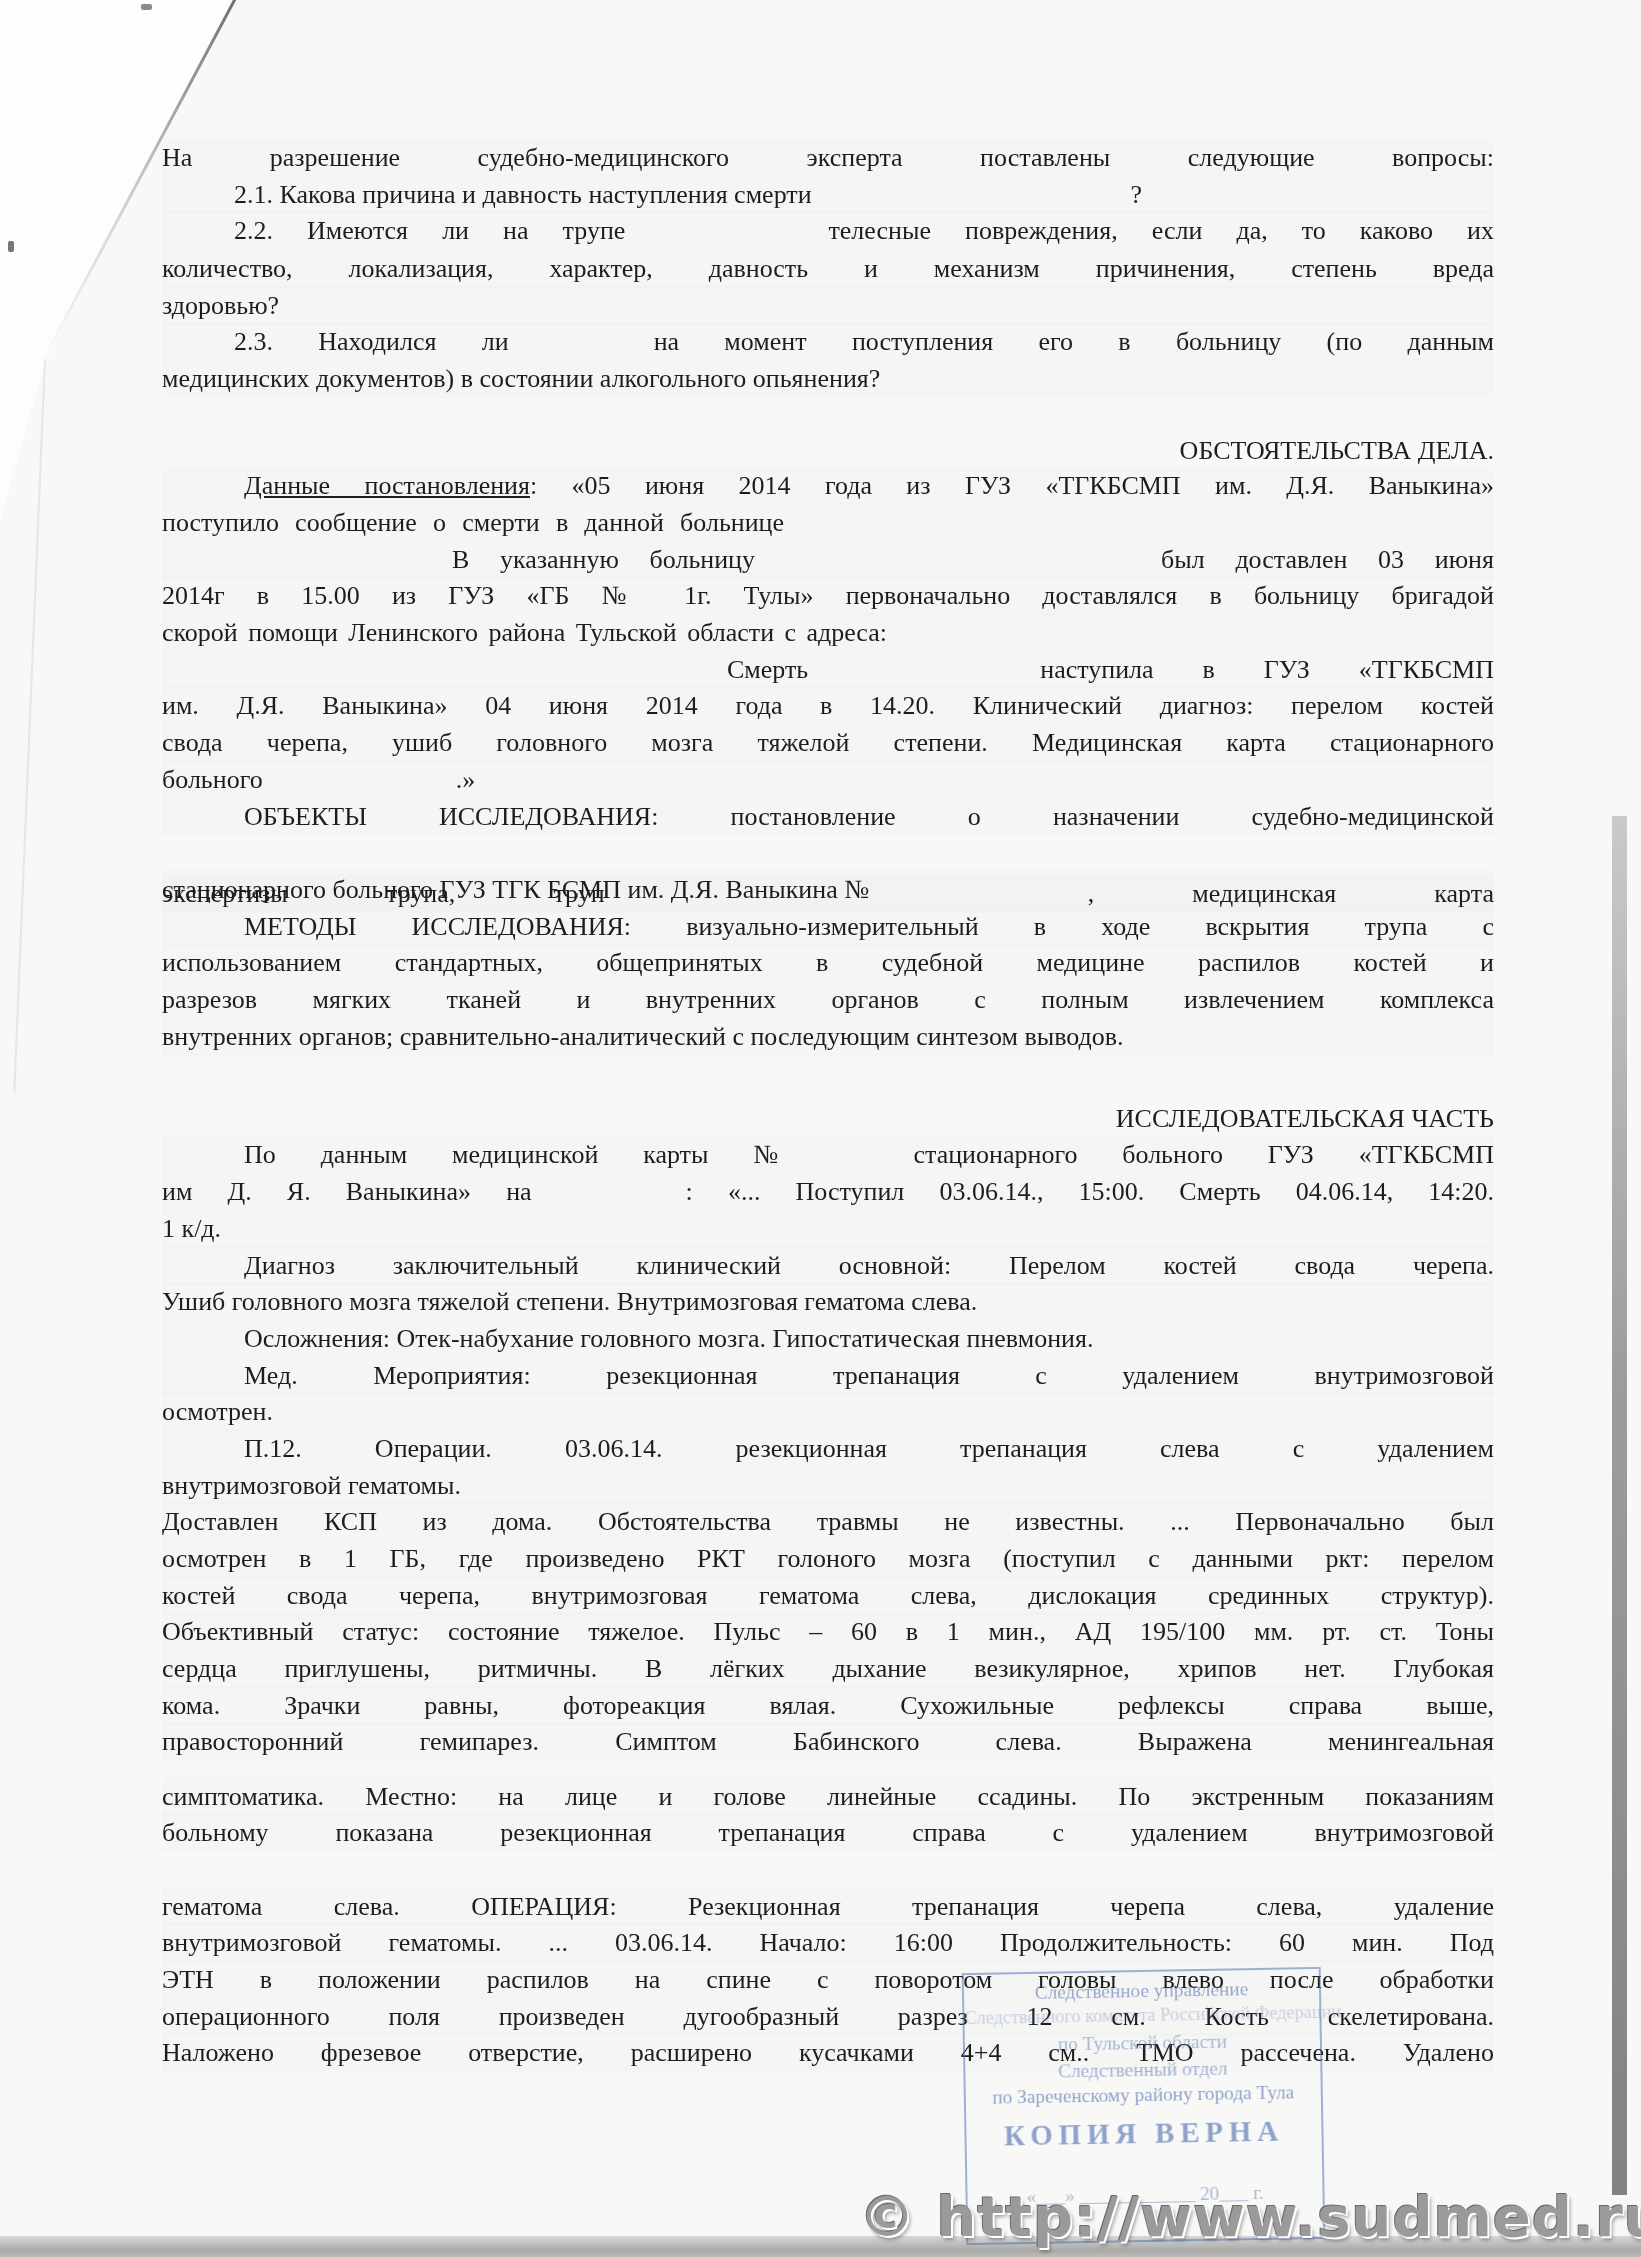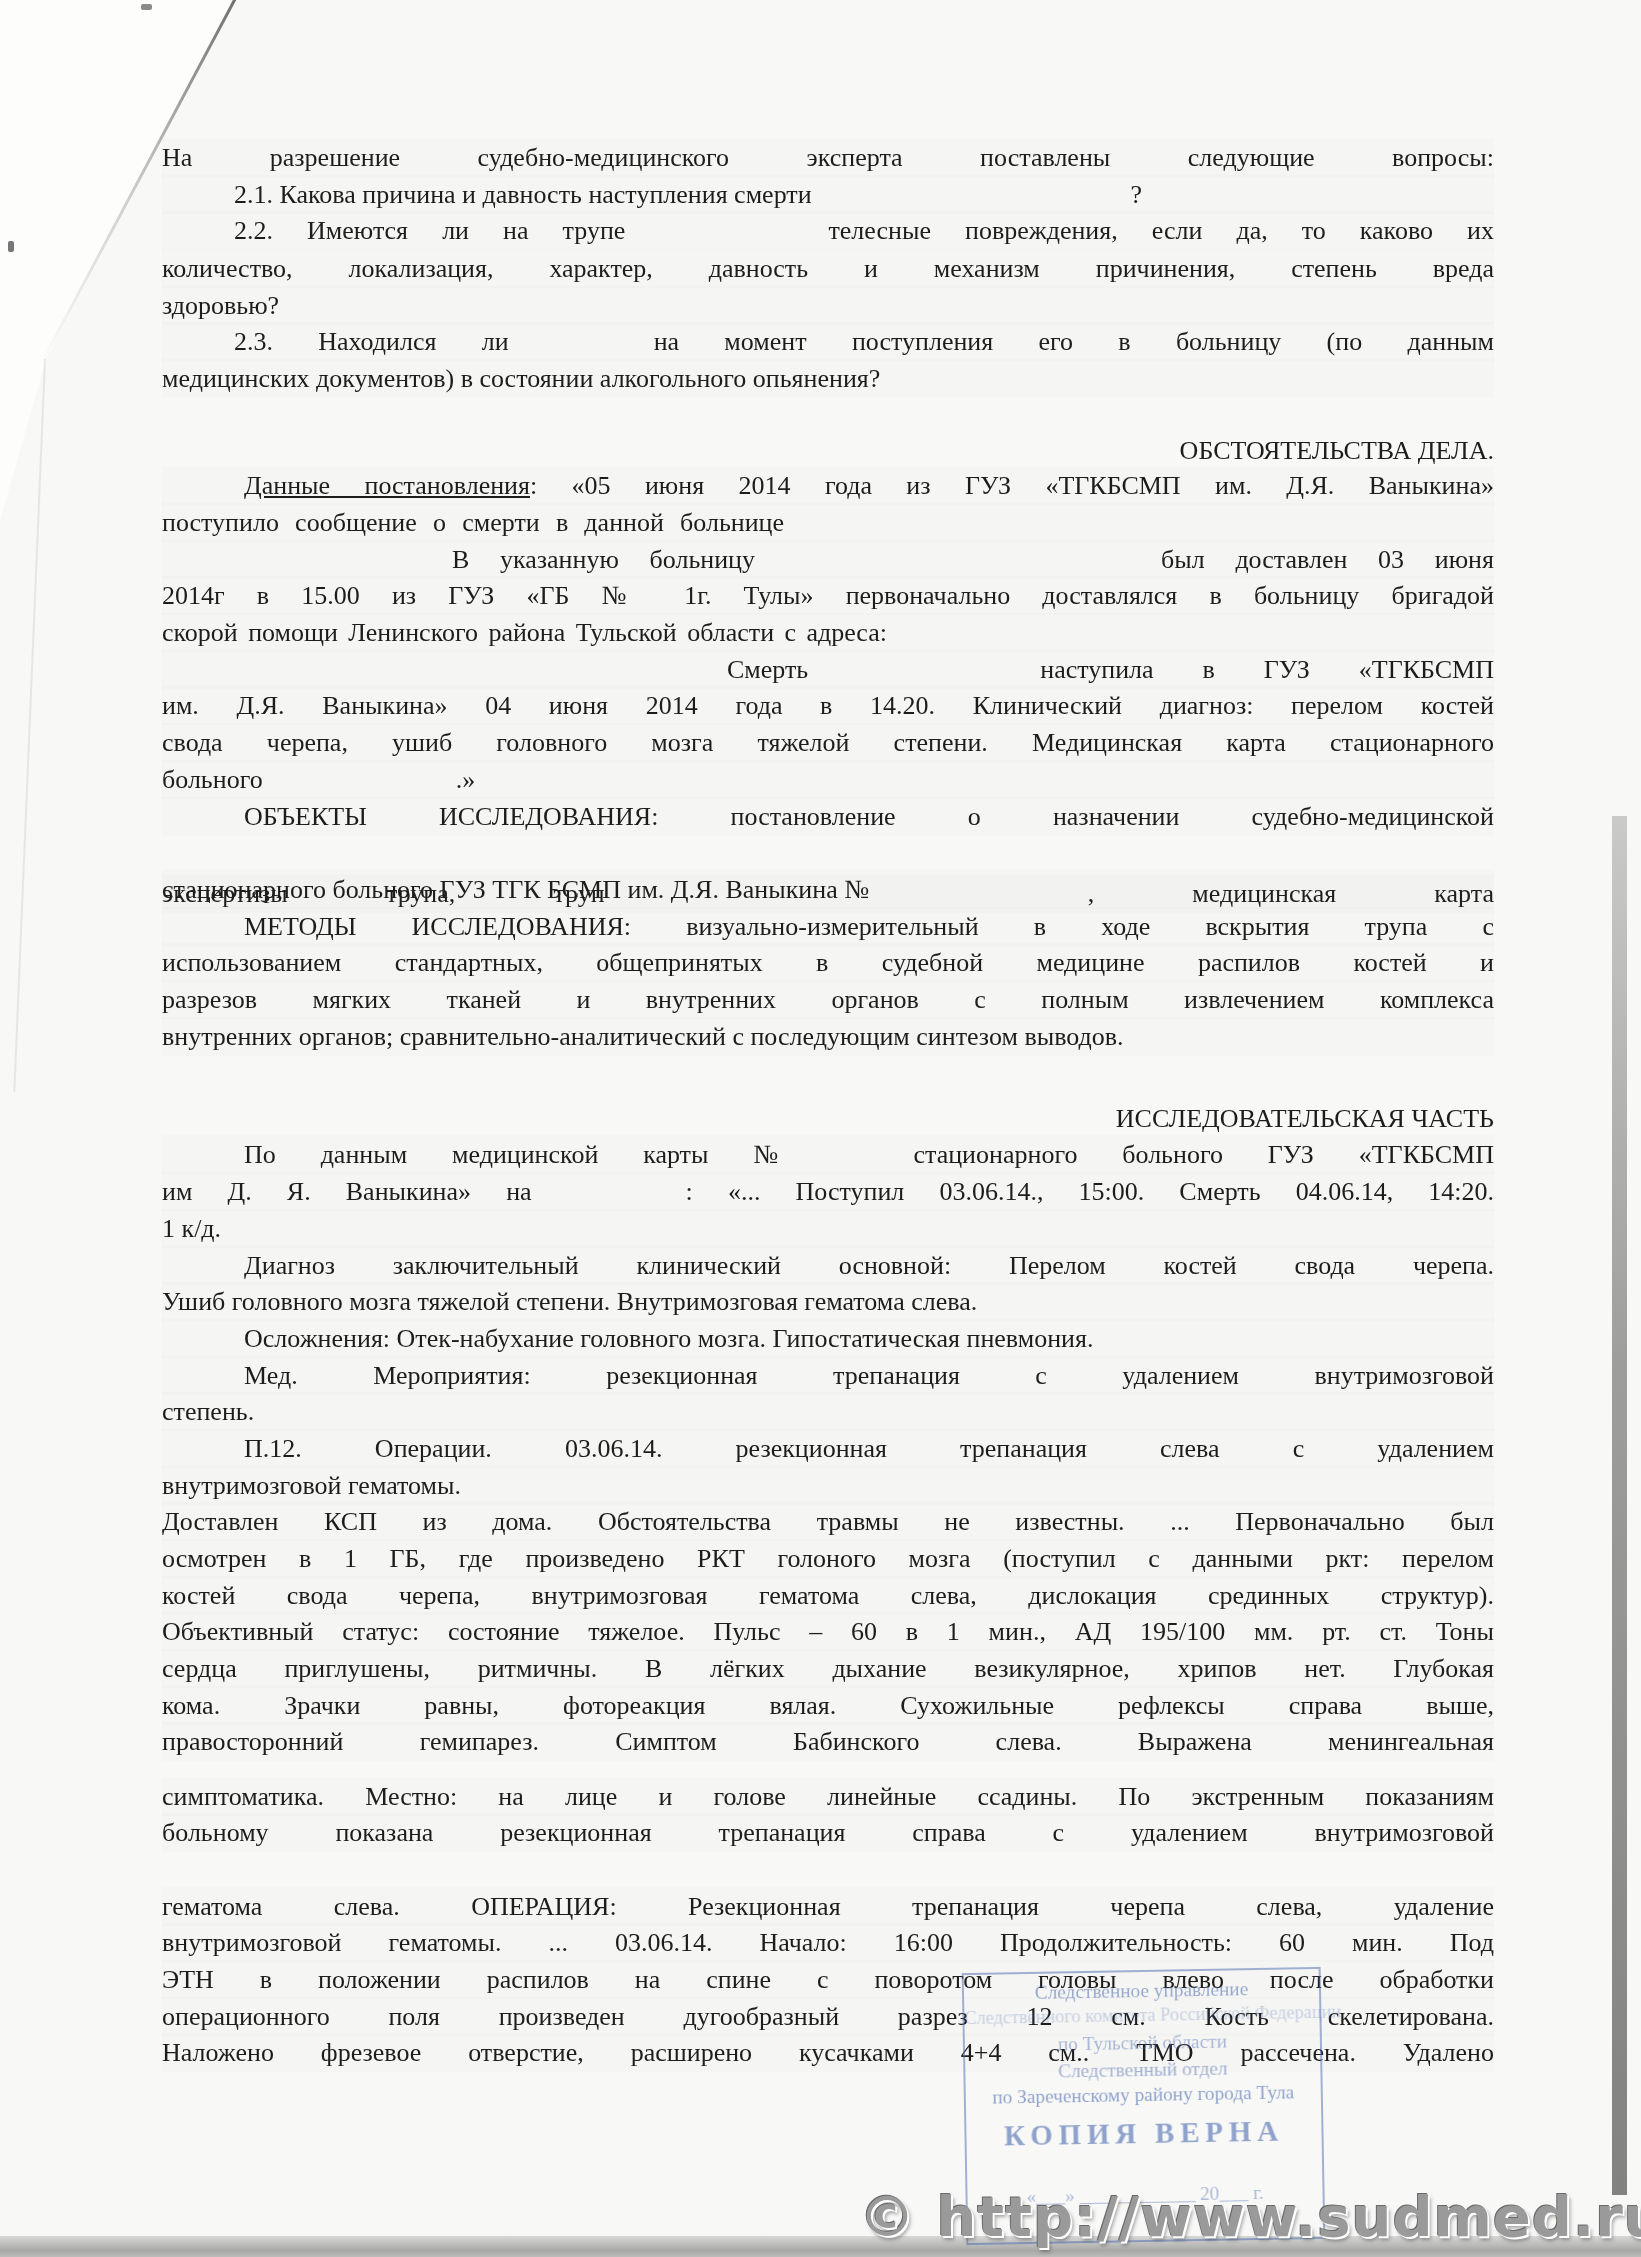--- a/index.html
+++ b/index.html
@@ -89,21 +89,21 @@
 
   <div class="ln c" style="top:1099px"><span>ИССЛЕДОВАТЕЛЬСКАЯ ЧАСТЬ</span></div>
 
   <div class="ln j" style="top:1135px;text-indent:82px"><span>По данным медицинской карты №</span><span class="gap" style="width:97px"></span><span>стационарного больного ГУЗ «ТГКБСМП</span></div>
   <div class="ln j" style="top:1172px"><span>им Д. Я. Ваныкина» на</span><span class="gap" style="width:154px"></span><span>: «... Поступил 03.06.14., 15:00. Смерть 04.06.14, 14:20.</span></div>
   <div class="ln" style="top:1209px"><span>1 к/д.</span></div>
   <div class="ln j" style="top:1246px;text-indent:82px"><span>Диагноз заключительный клинический основной: Перелом костей свода черепа.</span></div>
   <div class="ln" style="top:1282px"><span>Ушиб головного мозга тяжелой степени. Внутримозговая гематома слева.</span></div>
   <div class="ln" style="top:1319px;text-indent:82px"><span>Осложнения: Отек-набухание головного мозга. Гипостатическая пневмония.</span></div>
   <div class="ln j" style="top:1356px;text-indent:82px"><span>Мед. Мероприятия: резекционная трепанация с удалением внутримозговой</span></div>
-  <div class="ln" style="top:1392px"><span>степень.</span></div>
+  <div class="ln" style="top:1392px"><span>осмотрен.</span></div>
   <div class="ln j" style="top:1429px;text-indent:82px"><span>П.12. Операции. 03.06.14. резекционная трепанация слева с удалением</span></div>
   <div class="ln" style="top:1466px"><span>внутримозговой гематомы.</span></div>
   <div class="ln j" style="top:1502px"><span>Доставлен КСП из дома. Обстоятельства травмы не известны. ... Первоначально был</span></div>
   <div class="ln j" style="top:1539px"><span>осмотрен в 1 ГБ, где произведено РКТ голоного мозга (поступил с данными ркт: перелом</span></div>
   <div class="ln j" style="top:1576px"><span>костей свода черепа, внутримозговая гематома слева, дислокация срединных структур).</span></div>
   <div class="ln j" style="top:1612px"><span>Объективный статус: состояние тяжелое. Пульс – 60 в 1 мин., АД 195/100 мм. рт. ст. Тоны</span></div>
   <div class="ln j" style="top:1649px"><span>сердца приглушены, ритмичны. В лёгких дыхание везикулярное, хрипов нет. Глубокая</span></div>
   <div class="ln j" style="top:1686px"><span>кома. Зрачки равны, фотореакция вялая. Сухожильные рефлексы справа выше,</span></div>
   <div class="ln j" style="top:1722px"><span>правосторонний гемипарез. Симптом Бабинского слева. Выражена менингеальная</span></div>
   <div class="ln j" style="top:1777px"><span>симптоматика. Местно: на лице и голове линейные ссадины. По экстренным показаниям</span></div>

